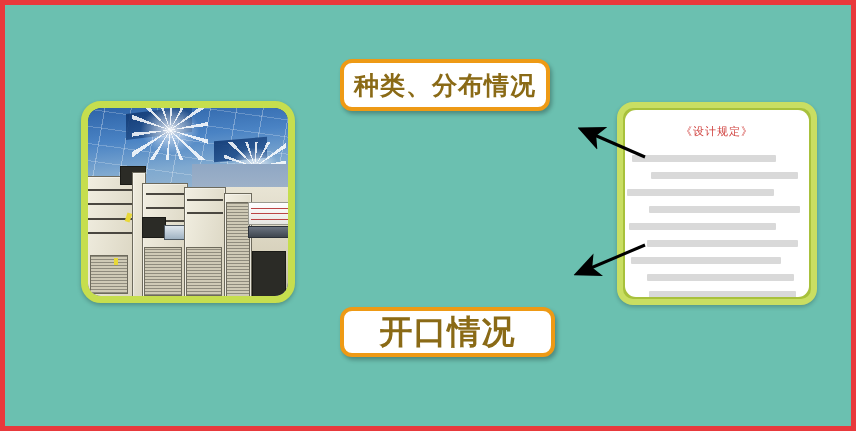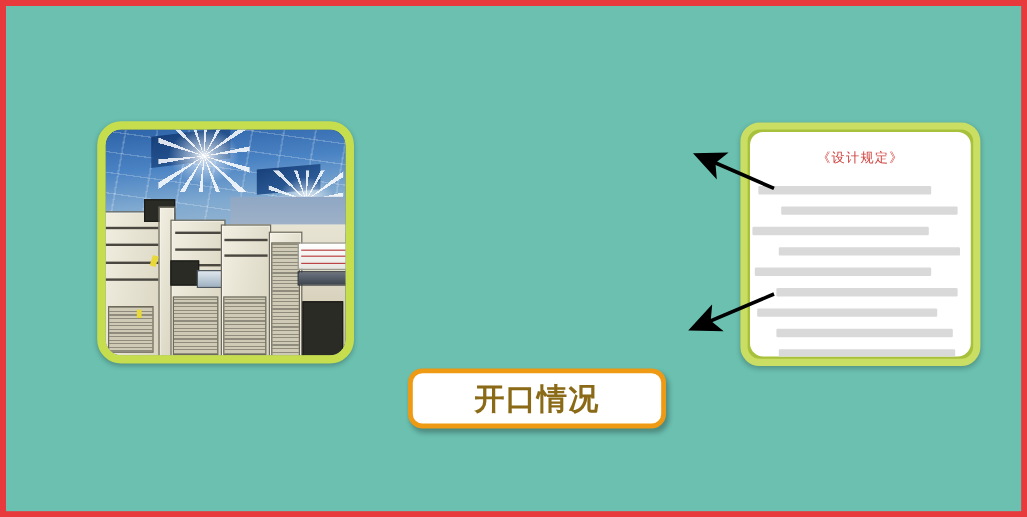--- a/index.html
+++ b/index.html
@@ -145,21 +145,21 @@
   .label-box .txt {
     font-family: "DejaVu Sans", "Liberation Sans", sans-serif;
     font-weight: bold;
     color: #8A6A16;
     letter-spacing: 1px;
     white-space: nowrap;
   }
   #box-kinds { left: 335px; top: 54px; width: 210px; height: 52px; }
   #box-kinds .txt { font-size: 25px; }
   #box-openings { left: 335px; top: 302px; width: 215px; height: 50px; }
-  #box-openings .txt { font-size: 25px; }
+  #box-openings .txt { font-size: 33px; }
 
   
   #doc-card {
     position: absolute;
     left: 612px;
     top: 97px;
     width: 200px;
     height: 203px;
     box-sizing: border-box;
     border: 6px solid #C9DE62;
@@ -260,20 +260,23 @@
       <div class="shelfdoc" style="left:80%;top:50%;width:22%;height:11%;">
         <div class="ln" style="top:25%"></div>
         <div class="ln" style="top:50%"></div>
         <div class="ln" style="top:75%"></div>
       </div>
       <div class="counter" style="left:80%;top:63%;width:22%;height:5%;"></div>
       <div class="darkbox" style="left:82%;top:76%;width:16%;height:24%;"></div>
     </div>
   </div>
 
+  <div class="label-box" id="box-kinds">
+    <span class="txt">种类、分布情况</span>
+  </div>
 
   <div class="label-box" id="box-openings">
     <span class="txt">开口情况</span>
   </div>
 
   <div id="doc-card">
     <div id="doc-page">
       <div id="doc-title">《设计规定》</div>
       <div id="doc-lines">
           <div class="docline" style="left: 4%; width: 78%; top: 0px; background: rgb(217, 217, 217);"></div>

